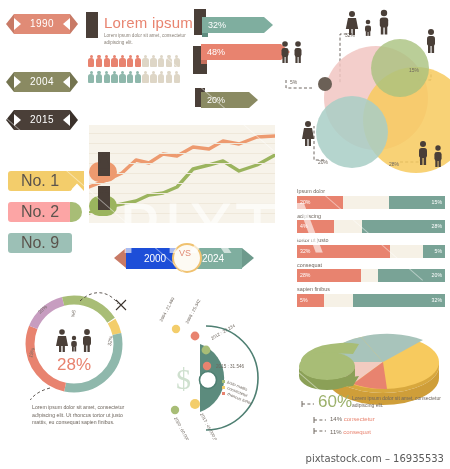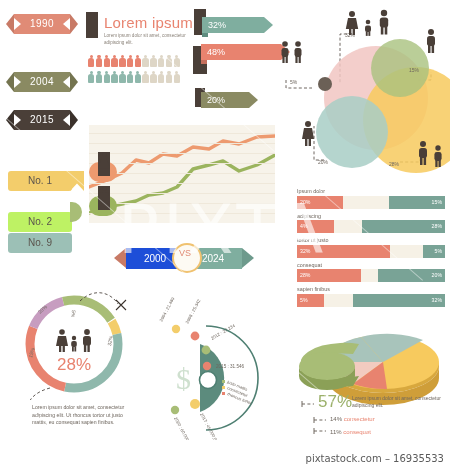--- a/index.html
+++ b/index.html
@@ -15,21 +15,21 @@
              text-align:center;font-size:10px;color:#fff;letter-spacing:.5px;}
   .yrib .notchL,.yrib .notchR{position:absolute;top:0;width:0;height:0;
              border-top:10px solid transparent;border-bottom:10px solid transparent;}
   .yrib .notchL{left:0;border-right:8px solid;}
   .yrib .notchR{right:0;border-left:8px solid;}
   .yrib .cut{position:absolute;top:4px;width:0;height:0;
              border-top:6px solid transparent;border-bottom:6px solid transparent;}
 
   
   .ntag{position:absolute;left:8px;width:64px;height:20px;border-radius:3px;}
-  .ntag span{display:block;line-height:20px;text-align:center;font-size:10px;color:#5b544d;}
+  .ntag span{display:block;line-height:20px;text-align:center;font-size:16px;color:#5b544d;}
   .ntail{position:absolute;width:16px;height:16px;}
 
   
   .headline{position:absolute;left:104px;top:14px;font-size:15px;color:#e8836f;letter-spacing:.2px;}
   .subline{position:absolute;left:104px;top:33px;width:90px;font-size:4.6px;line-height:6.5px;color:#8b837a;}
 
   
   .picrow{position:absolute;display:flex;gap:1.4px;}
   .pic{width:6.4px;height:12px;position:relative;}
 
@@ -113,21 +113,21 @@
     <div class="cut" style="right:8px;border-right:7px solid #fff"></div>
     <div class="lbl">2015</div>
   </div>
 
   <div class="ntag" style="top:171px;background:#f3cd6b">
     <span>No. 1</span>
   </div>
   <div class="ntail" style="left:70px;top:171px;background:#f3cd6b;
        clip-path:polygon(0 0,100% 0,100% 100%,50% 62%,0 100%);height:20px;width:14px"></div>
 
-  <div class="ntag" style="top:212px;background:#bef264">
+  <div class="ntag" style="top:202px;background:#fca5a5">
     <span>No. 2</span>
   </div>
   <div class="ntail" style="left:70px;top:202px;background:#a8bd76;border-radius:0 10px 10px 0;height:20px;width:12px"></div>
 
   <div class="ntag" style="top:233px;background:#9cc0b6">
     <span>No. 9</span>
   </div>
 
   <div class="fig" style="left:86px;top:12px;width:12px;height:26px;color:#4a3f38;background:#4a3f38">
     <div class="head" style="left:3.5px;top:0;width:5.5px;height:5.5px"></div>
@@ -501,21 +501,21 @@
     <path d="M16 40 a28 14 0 0 0 56 0 v10 a28 14 0 0 1 -56 0 z" fill="#8ba057"></path>
   </svg>
   <svg class="abs" style="left:296px;top:398px" width="36" height="40">
     <path d="M6 6 L18 6" stroke="#6e665e" stroke-width="1" stroke-dasharray="3,2.4"></path>
     <path d="M6 3 L6 9" stroke="#6e665e" stroke-width="1"></path>
     <path d="M18 22 L30 22" stroke="#6e665e" stroke-width="1" stroke-dasharray="3,2.4"></path>
     <path d="M18 19 L18 25" stroke="#6e665e" stroke-width="1"></path>
     <path d="M18 33 L30 33" stroke="#6e665e" stroke-width="1" stroke-dasharray="3,2.4"></path>
     <path d="M18 30 L18 36" stroke="#6e665e" stroke-width="1"></path>
   </svg>
-  <div class="pieval" style="left:318px;top:392px">57%</div>
+  <div class="pieval" style="left:318px;top:392px">60%</div>
   <div class="piedesc" style="left:352px;top:395px">Lorem ipsum dolor sit amet, consectetur adipiscing elit.</div>
   <div class="pieleg" style="left:330px;top:416px">
     <b>14%</b>
     <i>consectetur</i>
   </div>
   <div class="pieleg" style="left:330px;top:429px">
     <b>11%</b>
     <i>consequat</i>
   </div>
 

